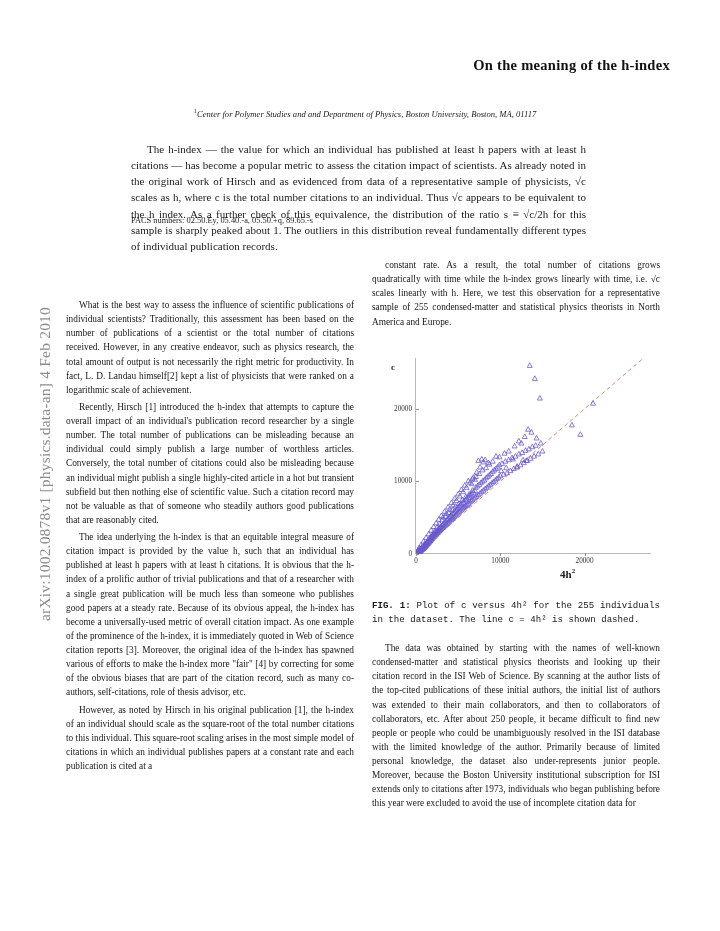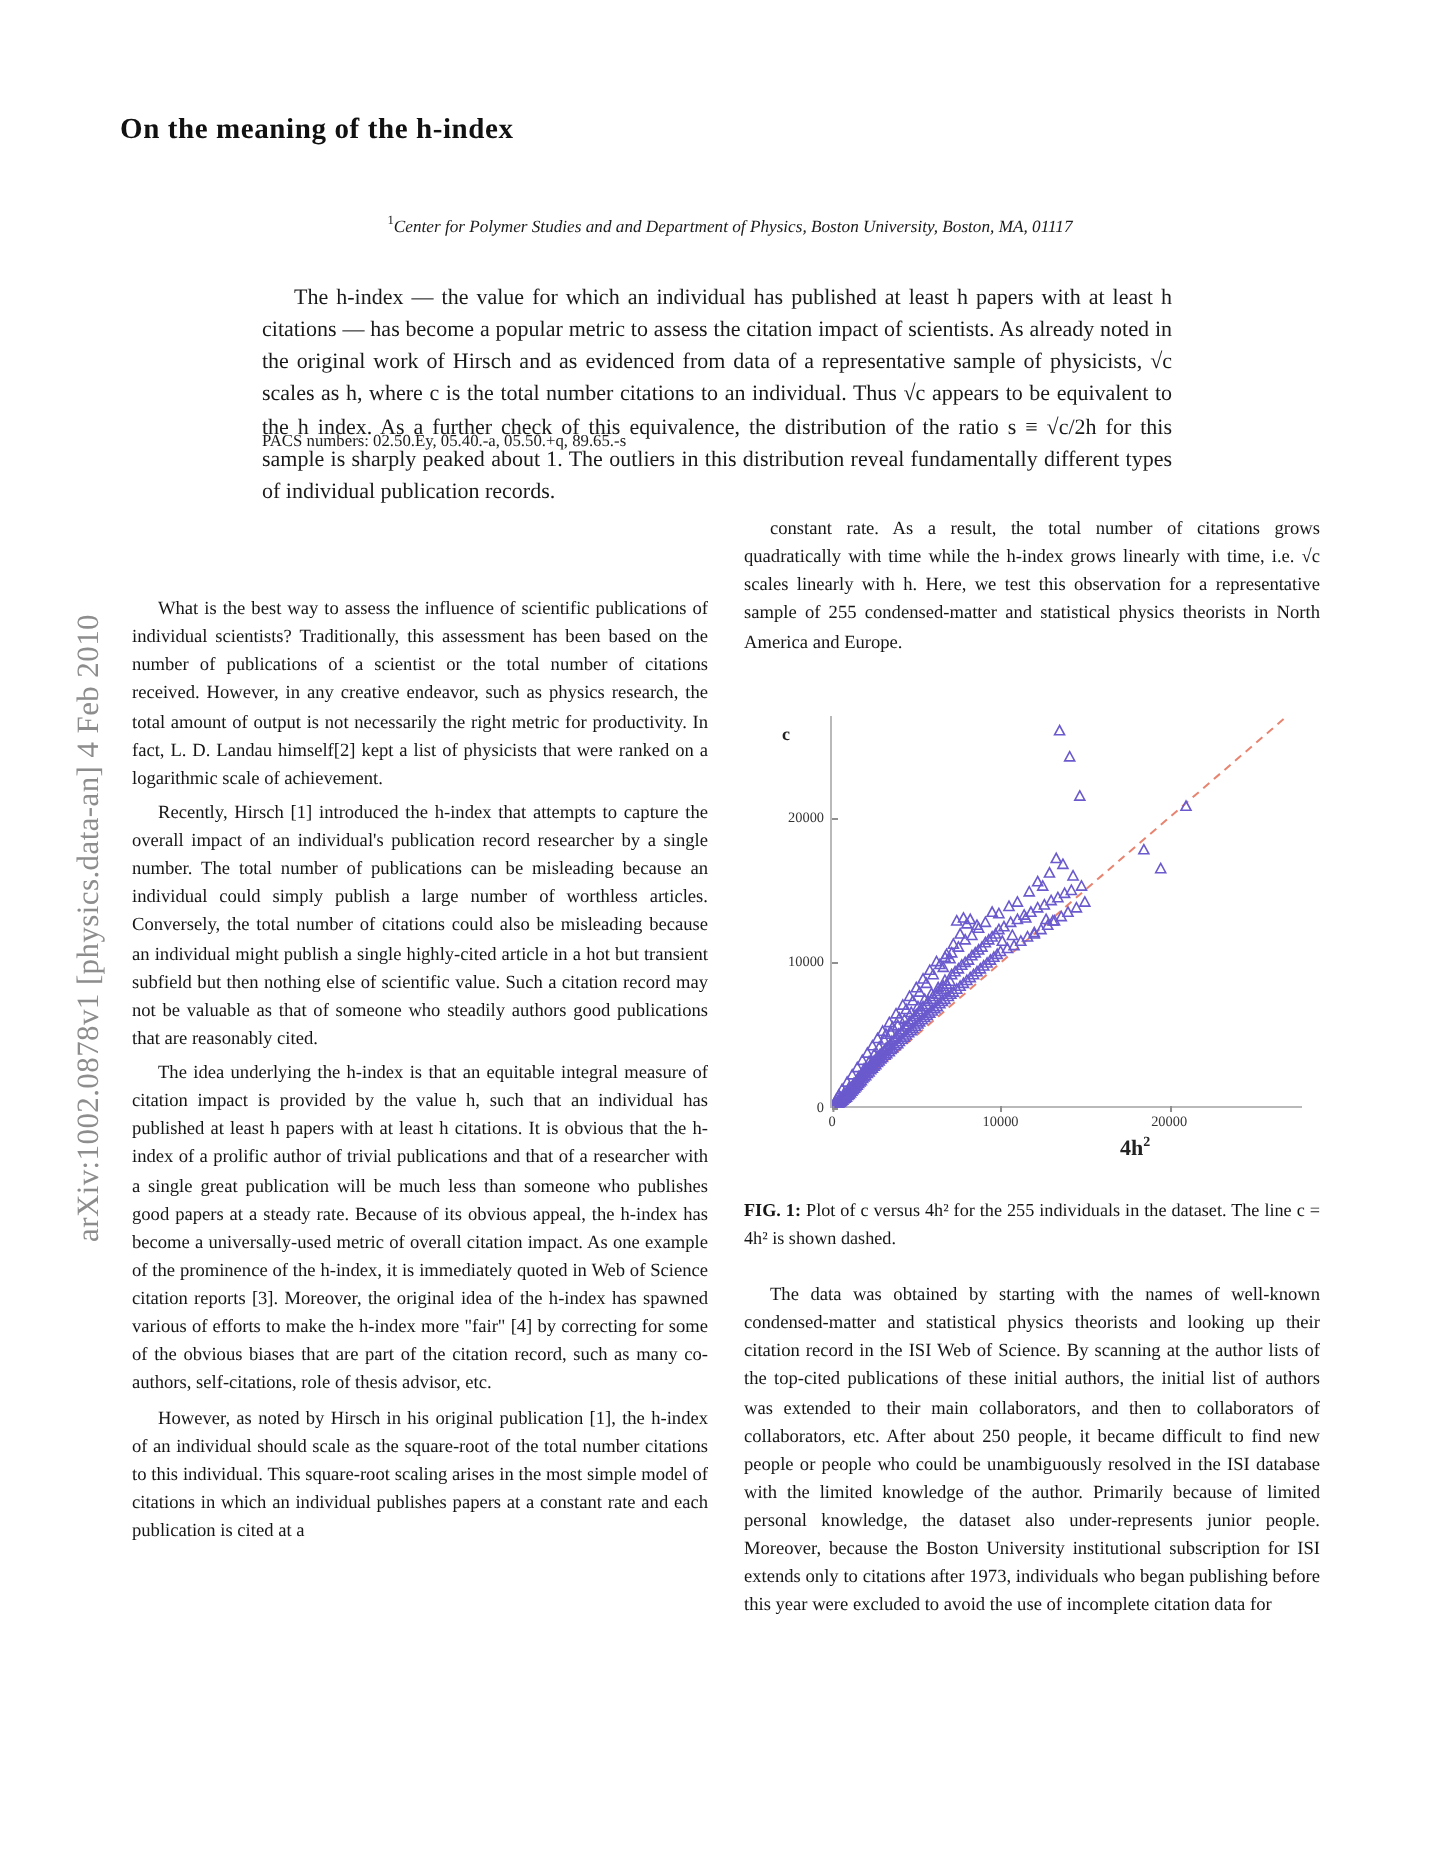--- a/index.html
+++ b/index.html
@@ -32,21 +32,21 @@
     letter-spacing: 0.2px;
     white-space: nowrap;
     text-align: center;
   }
   
   .title {
     position: absolute;
     left: 60px;
     top: 57px;
     width: 610px;
-    text-align: left;
+    text-align: right;
     font-size: 14.5px;
     font-weight: bold;
     color: #111;
     letter-spacing: 0.3px;
   }
   .author {
     position: absolute;
     left: 60px;
     top: 90px;
     width: 610px;
@@ -178,20 +178,21 @@
     width: 1px;
     height: 3px;
     background: #8f8f8f;
   }
   .caption {
     margin-top: 2px;
     font-size: 9.1px;
     line-height: 1.5;
     text-align: justify;
     color: #161616;
+    font-family: Liberation Mono, monospace;
   }
   svg { display: block; }
 </style>
 </head>
 <body>
 
 <div class="page">
 
   <div class="arxiv-stamp">arXiv:1002.0878v1  [physics.data-an]  4 Feb 2010</div>
 

